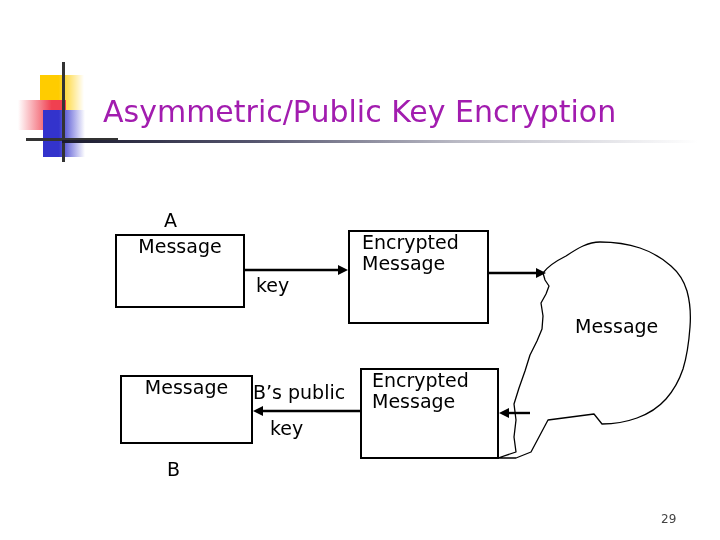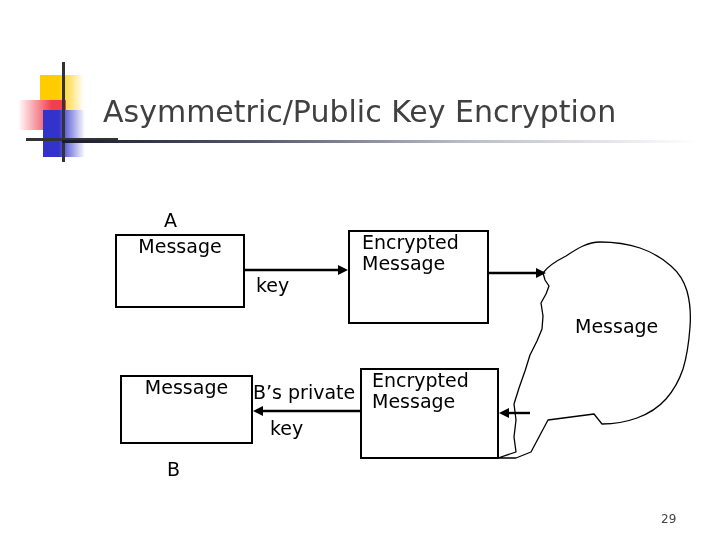--- a/index.html
+++ b/index.html
@@ -60,21 +60,21 @@
     width: 92px;
     height: 3px;
     background: #333333;
   }
 
   #page-title {
     position: absolute;
     left: 103px;
     top: 94px;
     font-size: 30px;
-    color: #404040;
+    color: #a21caf;
     font-family: "DejaVu Sans", sans-serif;
     letter-spacing: 0px;
     white-space: nowrap;
     text-align: center;
   }
   #title-rule {
     position: absolute;
     left: 62px;
     top: 140px;
     width: 636px;
@@ -255,19 +255,19 @@
     <span class="box-lines">
       <span>Encrypted</span><br>
       <span>Message</span>
     </span>
   </div>
 
   <div class="label-plain" id="label-a">A</div>
   <div class="label-plain" id="label-b">B</div>
 
   <div class="key-label" id="key-public-l2">key</div>
-  <div class="key-label" id="key-private-l1">B’s private</div>
+  <div class="key-label" id="key-private-l1">B’s public</div>
   <div class="key-label" id="key-private-l2">key</div>
 
   <div id="internet-label">Message</div>
 </div>
 
 <div id="page-number">29</div>
 
 </body></html>

